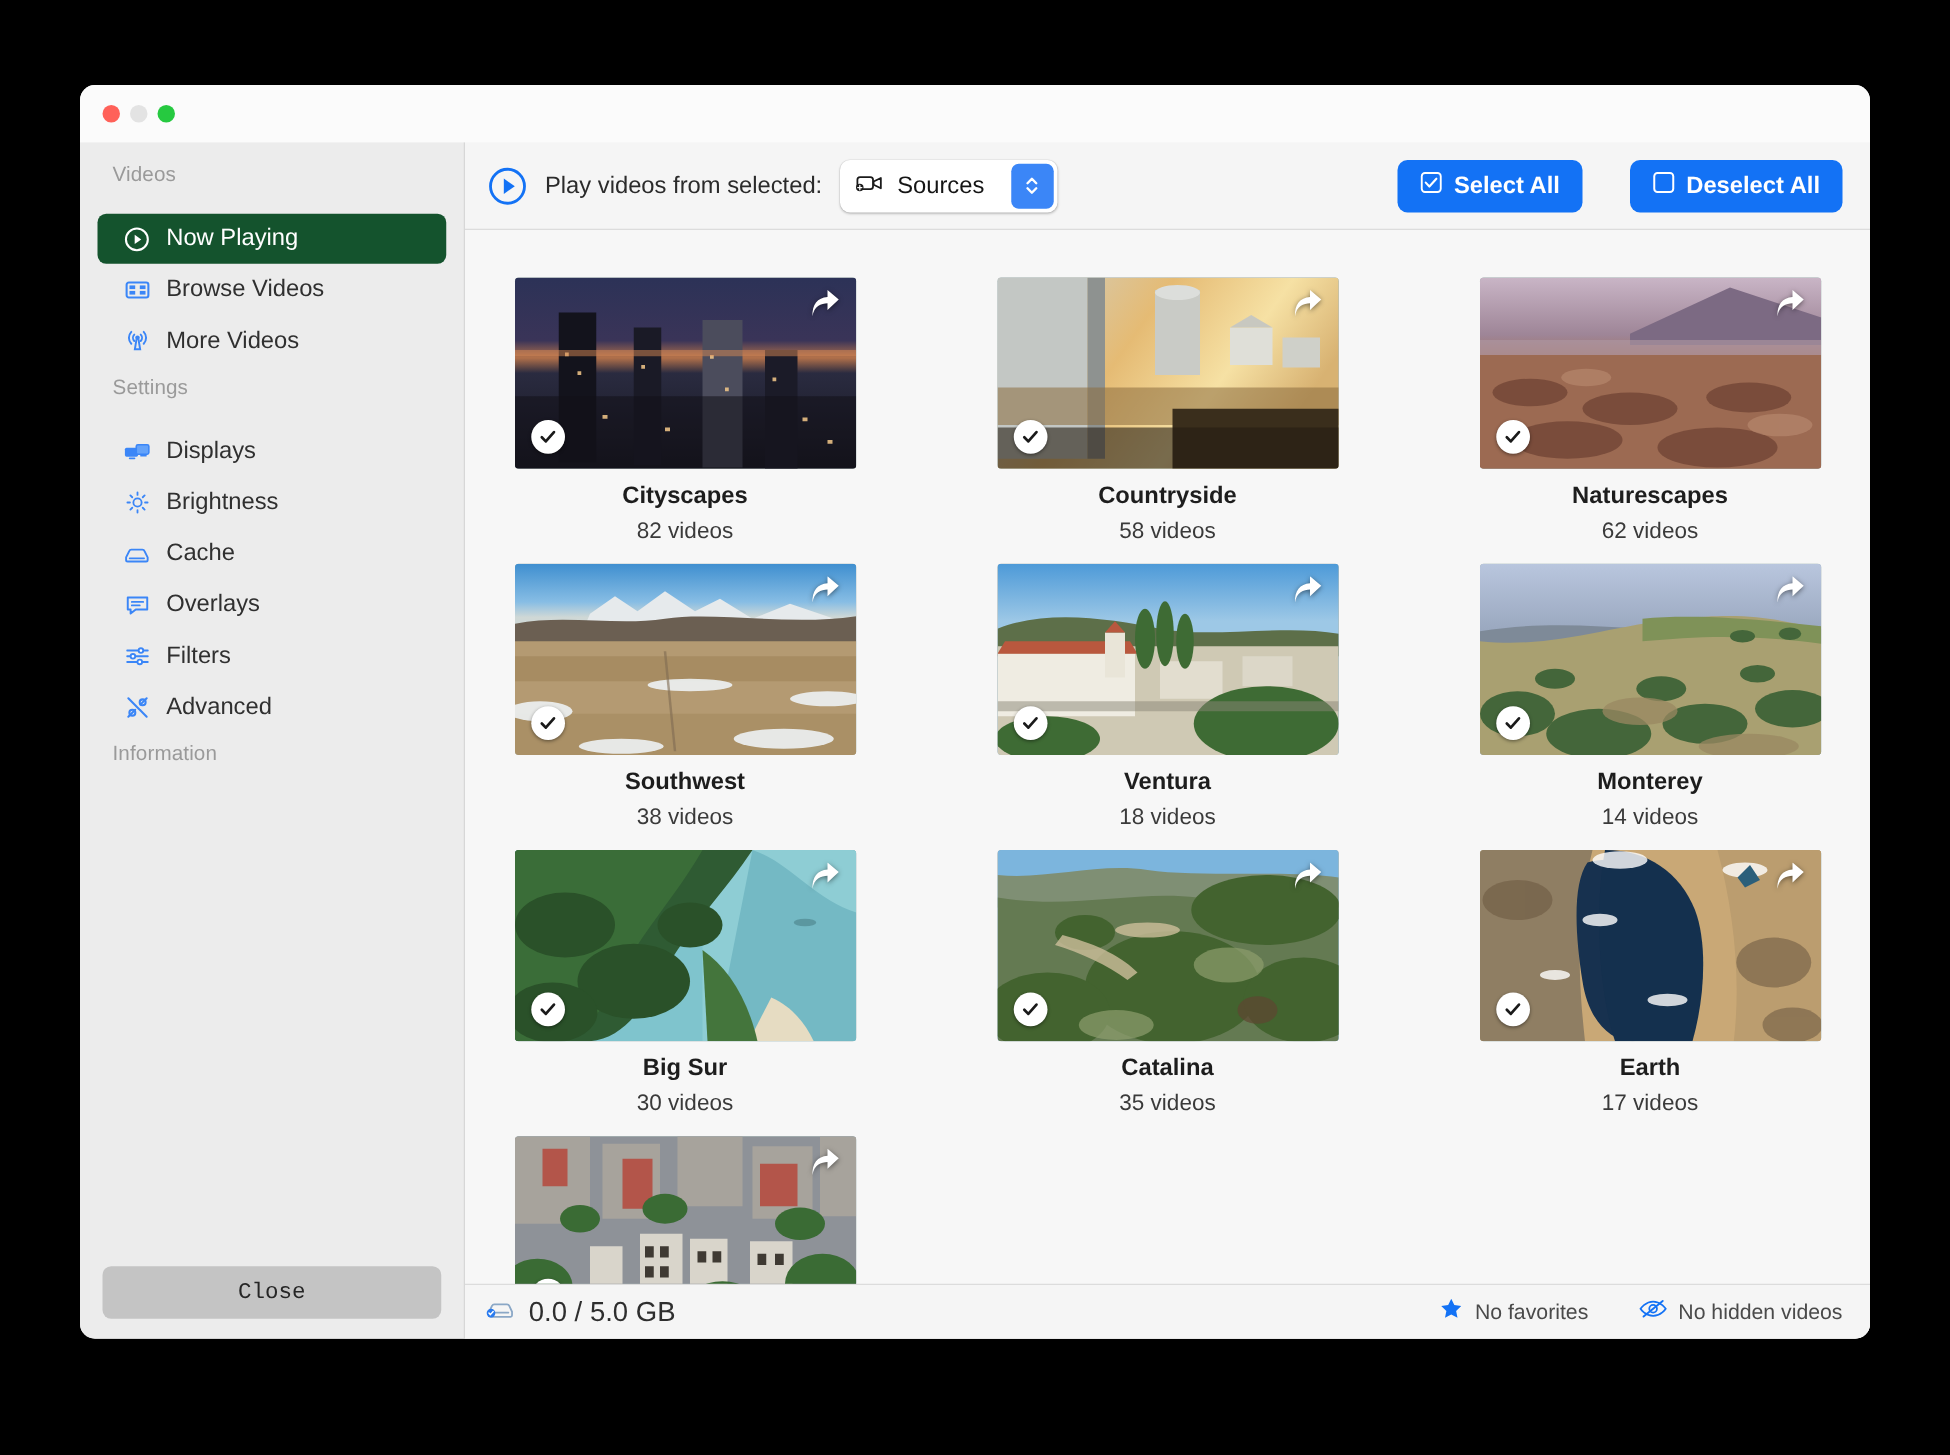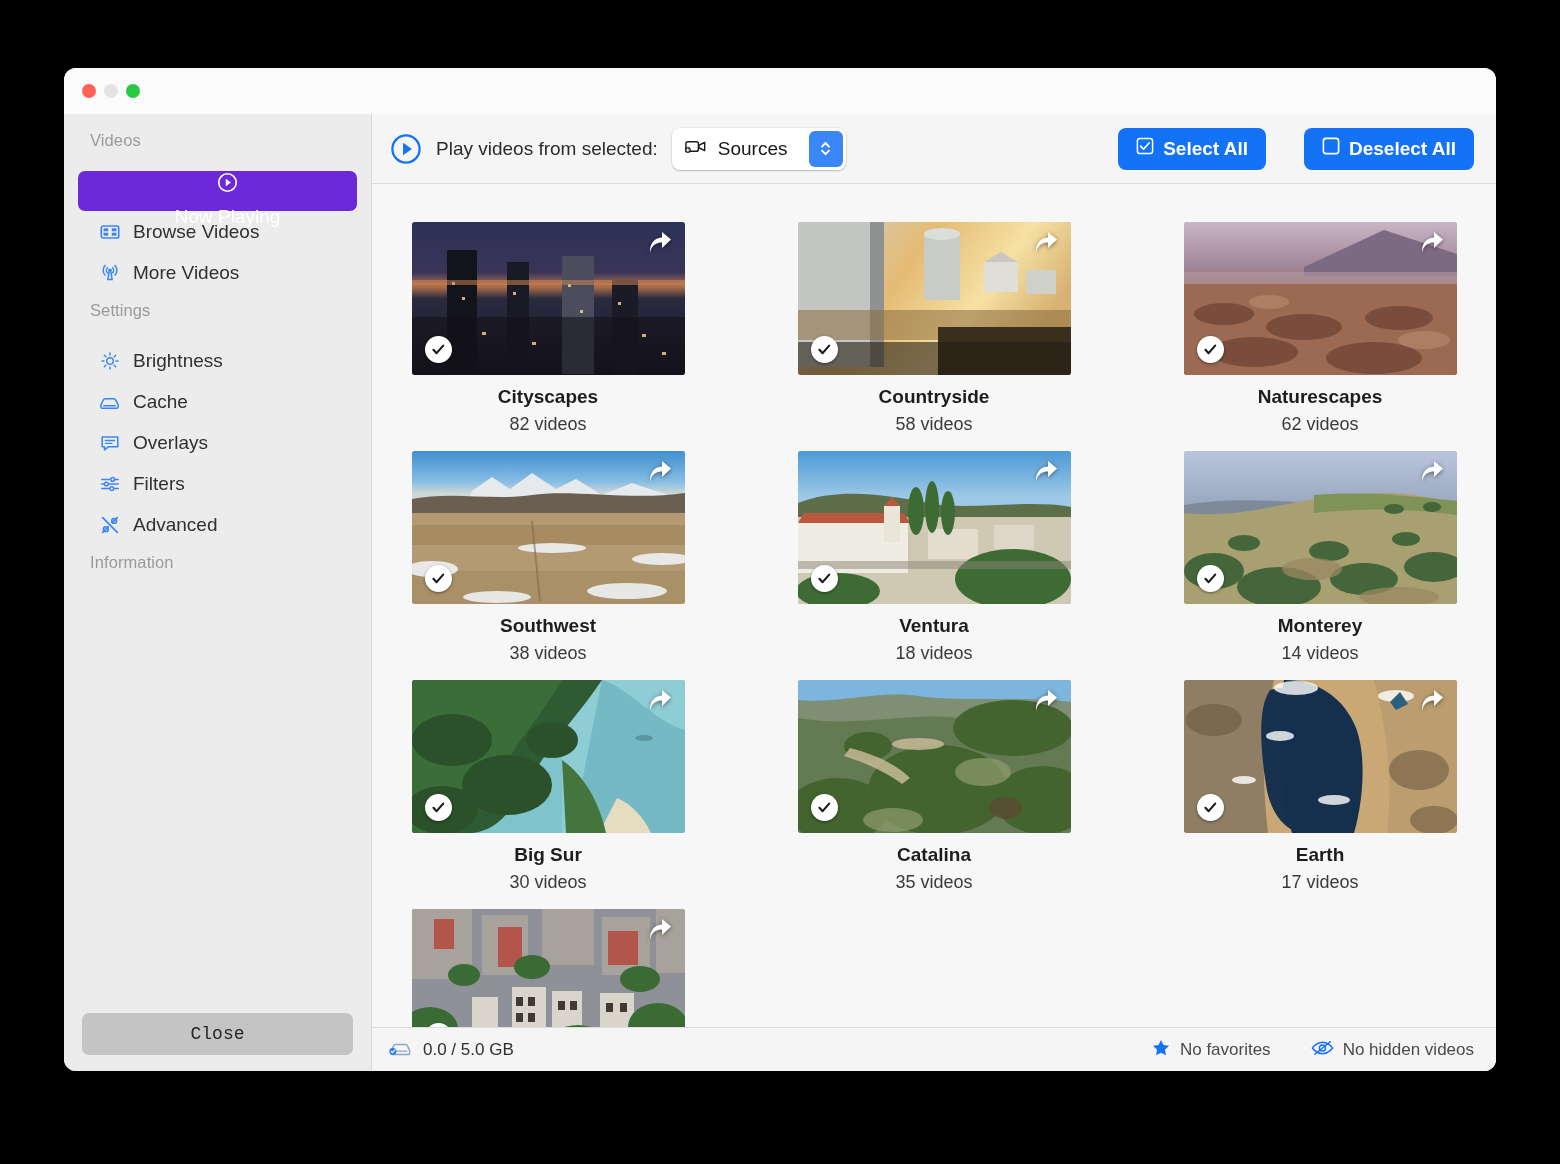--- a/index.html
+++ b/index.html
@@ -77,21 +77,21 @@
     align-items: center;
     gap: 12px;
     height: 40px;
     margin: 1px 14px;
     padding-left: 20px;
     border-radius: 7px;
     color: #303030;
     font-size: 19px;
     cursor: default;
   }
-  .nav-item.active { background: #6d28d9; color: #ffffff; flex-direction: column; }
+  .nav-item.active { background: #14532d; color: #ffffff; }
   .nav-ico {
     width: 23px; height: 23px;
     display: flex; align-items: center; justify-content: center;
     flex: 0 0 23px;
   }
   .nav-ico svg { display: block; }
 
   .close-wrap { padding: 0 18px 16px 18px; }
   .close-btn {
     width: 100%;
@@ -230,21 +230,21 @@
   .statusbar {
     height: 44px;
     flex: 0 0 44px;
     background: #f5f5f5;
     border-top: 1px solid #dcdcdc;
     display: flex;
     align-items: center;
     padding: 0 22px 0 16px;
     gap: 10px;
   }
-  .status-text { font-size: 17px; color: #2e2e2e; }
+  .status-text { font-size: 22px; color: #2e2e2e; }
   .status-right { display: flex; align-items: center; gap: 9px; }
   .status-right .gap { width: 22px; }
   .status-muted { font-size: 17px; color: #4a4a4a; }
 </style>
 </head>
 <body>
 
 <div class="desktop">
   <div class="window">
 
@@ -293,20 +293,30 @@
                 <path d="M9.2 6.2a4 4 0 000 5.6M14.8 6.2a4 4 0 010 5.6"></path>
                 <path d="M6.6 3.8a7.5 7.5 0 000 10.4M17.4 3.8a7.5 7.5 0 010 10.4"></path>
                 <path d="M11 11l-1.3 8h4.6L13 11"></path>
               </svg>
             </span>
             <span>More Videos</span>
           </div>
 
           <div class="section-title">Settings</div>
 
+          <div class="nav-item">
+            <span class="nav-ico">
+              <svg width="23" height="23" viewBox="0 0 24 24">
+                  <rect x="2" y="8.5" width="11" height="7.5" rx="1.4" fill="#3b86f7"></rect>
+                  <rect x="11.5" y="6" width="10.5" height="8" rx="1.4" fill="#64a3fa" stroke="#3b86f7" stroke-width="1.3"></rect>
+                  <path d="M6 17.4h4M15.5 15.2h4" stroke="#3b86f7" stroke-width="1.5" stroke-linecap="round"></path>
+                </svg>
+            </span>
+            <span>Displays</span>
+          </div>
 
           <div class="nav-item">
             <span class="nav-ico">
               <svg width="22" height="22" viewBox="0 0 24 24" stroke="#3b86f7" stroke-width="1.6" stroke-linecap="round">
                 <circle cx="12" cy="12" r="3.6" fill="none"></circle>
                 <path d="M12 3.2v2.2M12 18.6v2.2M3.2 12h2.2M18.6 12h2.2M5.8 5.8l1.6 1.6M16.6 16.6l1.6 1.6M18.2 5.8l-1.6 1.6M7.4 16.6l-1.6 1.6"></path>
               </svg>
             </span>
             <span>Brightness</span>
           </div>

